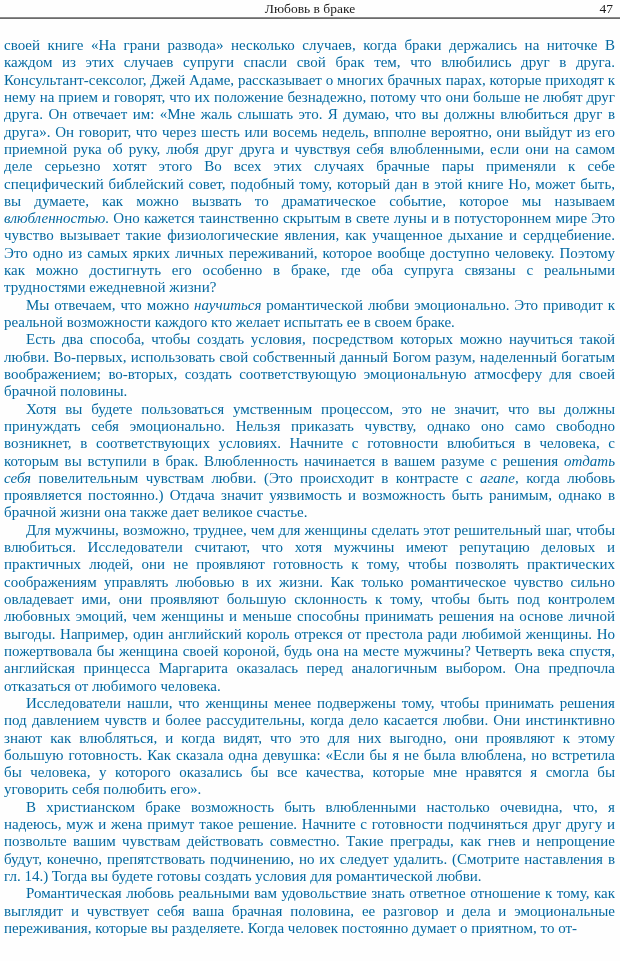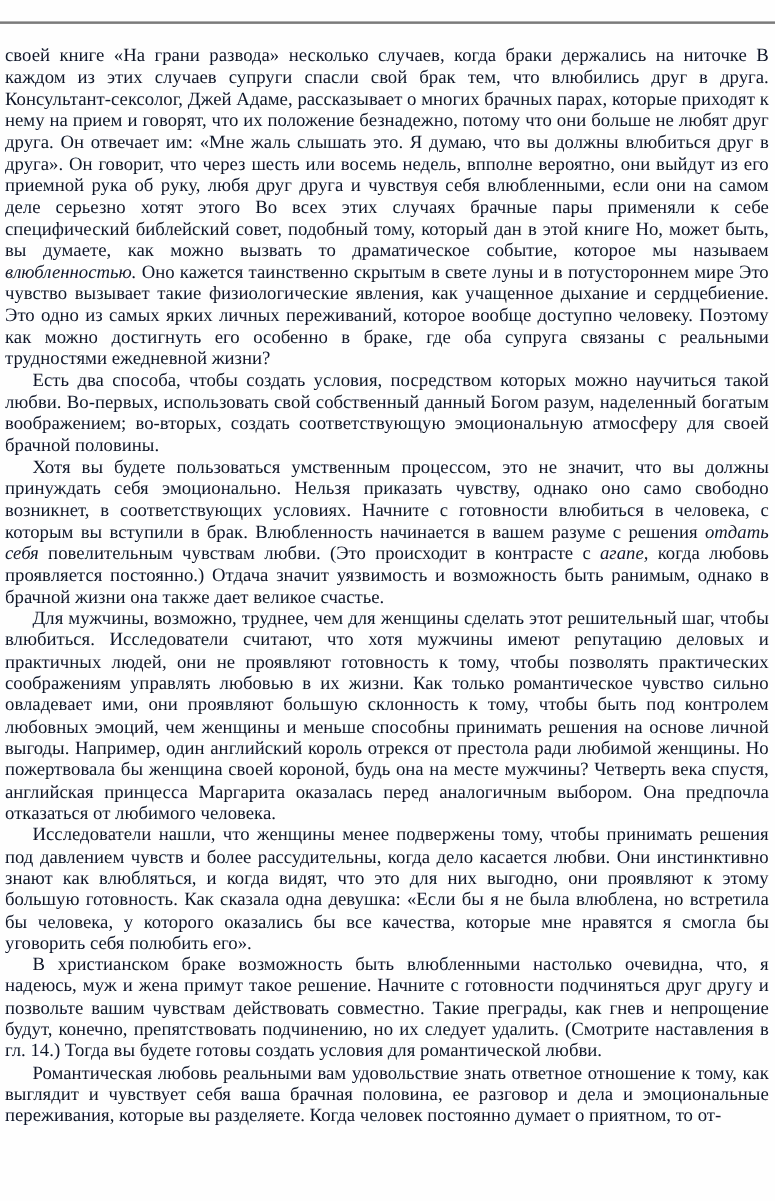--- a/index.html
+++ b/index.html
@@ -39,36 +39,41 @@
     top: 17px; left: 0;
     width: 620px; height: 2px;
     background: linear-gradient(#9a9a9a, #5c5c5c);
   }
   .body-text {
     position: absolute;
     top: 37px; left: 4px; right: 5px;
     text-align: justify;
     font-size: 15px;
     line-height: 17.32px;
-    color: #0f172a;
+    color: #0369a1;
   }
   .body-text p {
     margin: 0; padding: 0;
     text-indent: 22px;
   }
   .body-text p.no-indent { text-indent: 0; }
   .body-text i { font-style: italic; }
 </style>
 </head>
 <body>
 
 <div class="page">
+  <header class="page-header">
+    <span class="header-title">Любовь в браке</span>
+    <span class="header-page-num">47</span>
+  </header>
   <div class="header-rule"></div>
   <main class="body-text">
       <p class="no-indent"><span>своей книге «На грани развода» несколько случаев, когда браки держались на ниточке В каждом из этих случаев супруги спасли свой брак тем, что влюбились друг в друга. Консультант-сексолог, Джей Адаме, рассказывает о многих брачных парах, которые приходят к нему на прием и говорят, что их положение безнадежно, потому что они больше не любят друг друга. Он отвечает им: «Мне жаль слышать это. Я думаю, что вы должны влюбиться друг в друга». Он говорит, что через шесть или восемь недель, впполне вероятно, они выйдут из его приемной рука об руку, любя друг друга и чувствуя себя влюбленными, если они на самом деле серьезно хотят этого Во всех этих случаях брачные пары применяли к себе специфический библейский совет, подобный тому, который дан в этой книге Но, может быть, вы думаете, как можно вызвать то драматическое событие, которое мы называем </span><i>влюбленностью.</i><span> Оно кажется таинственно скрытым в свете луны и в потустороннем мире Это чувство вызывает такие физиологические явления, как учащенное дыхание и сердцебиение. Это одно из самых ярких личных переживаний, которое вообще доступно человеку. Поэтому как можно достигнуть его особенно в браке, где оба супруга связаны с реальными трудностями ежедневной жизни?</span></p>
+      <p class=""><span>Мы отвечаем, что можно </span><i>научиться</i><span> романтической любви эмоционально. Это приводит к реальной возможности каждого кто желает испытать ее в своем браке.</span></p>
       <p class=""><span>Есть два способа, чтобы создать условия, посредством которых можно научиться такой любви. Во-первых, использовать свой собственный данный Богом разум, наделенный богатым воображением; во-вторых, создать соответствующую эмоциональную атмосферу для своей брачной половины.</span></p>
       <p class=""><span>Хотя вы будете пользоваться умственным процессом, это не значит, что вы должны принуждать себя эмоционально. Нельзя приказать чувству, однако оно само свободно возникнет, в соответствующих условиях. Начните с готовности влюбиться в человека, с которым вы вступили в брак. Влюбленность начинается в вашем разуме с решения </span><i>отдать себя</i><span> повелительным чувствам любви. (Это происходит в контрасте с </span><i>агапе,</i><span> когда любовь проявляется постоянно.) Отдача значит уязвимость и возможность быть ранимым, однако в брачной жизни она также дает великое счастье.</span></p>
       <p class=""><span>Для мужчины, возможно, труднее, чем для женщины сделать этот решительный шаг, чтобы влюбиться. Исследователи считают, что хотя мужчины имеют репутацию деловых и практичных людей, они не проявляют готовность к тому, чтобы позволять практических соображениям управлять любовью в их жизни. Как только романтическое чувство сильно овладевает ими, они проявляют большую склонность к тому, чтобы быть под контролем любовных эмоций, чем женщины и меньше способны принимать решения на основе личной выгоды. Например, один английский король отрекся от престола ради любимой женщины. Но пожертвовала бы женщина своей короной, будь она на месте мужчины? Четверть века спустя, английская принцесса Маргарита оказалась перед аналогичным выбором. Она предпочла отказаться от любимого человека.</span></p>
       <p class=""><span>Исследователи нашли, что женщины менее подвержены тому, чтобы принимать решения под давлением чувств и более рассудительны, когда дело касается любви. Они инстинктивно знают как влюбляться, и когда видят, что это для них выгодно, они проявляют к этому большую готовность. Как сказала одна девушка: «Если бы я не была влюблена, но встретила бы человека, у которого оказались бы все качества, которые мне нравятся я смогла бы уговорить себя полюбить его».</span></p>
       <p class=""><span>В христианском браке возможность быть влюбленными настолько очевидна, что, я надеюсь, муж и жена примут такое решение. Начните с готовности подчиняться друг другу и позвольте вашим чувствам действовать совместно. Такие преграды, как гнев и непрощение будут, конечно, препятствовать подчинению, но их следует удалить. (Смотрите наставления в гл. 14.) Тогда вы будете готовы создать условия для романтической любви.</span></p>
       <p class=""><span>Романтическая любовь реальными вам удовольствие знать ответное отношение к тому, как выглядит и чувствует себя ваша брачная половина, ее разговор и дела и эмоциональные переживания, которые вы разделяете. Когда человек постоянно думает о приятном, то от-</span></p>
     </main>
 </div>
 
 </body></html>

